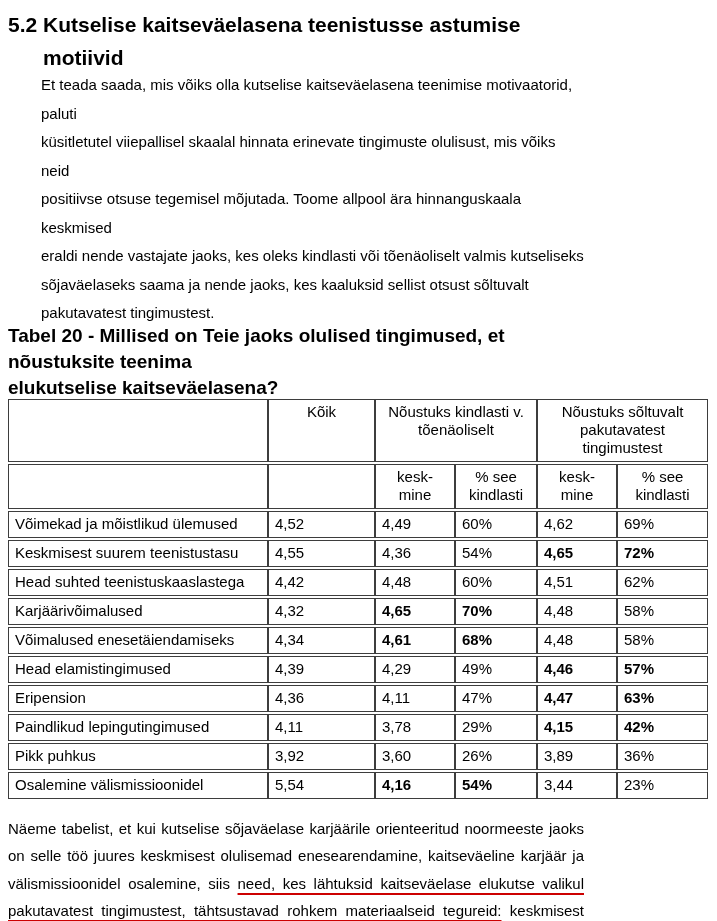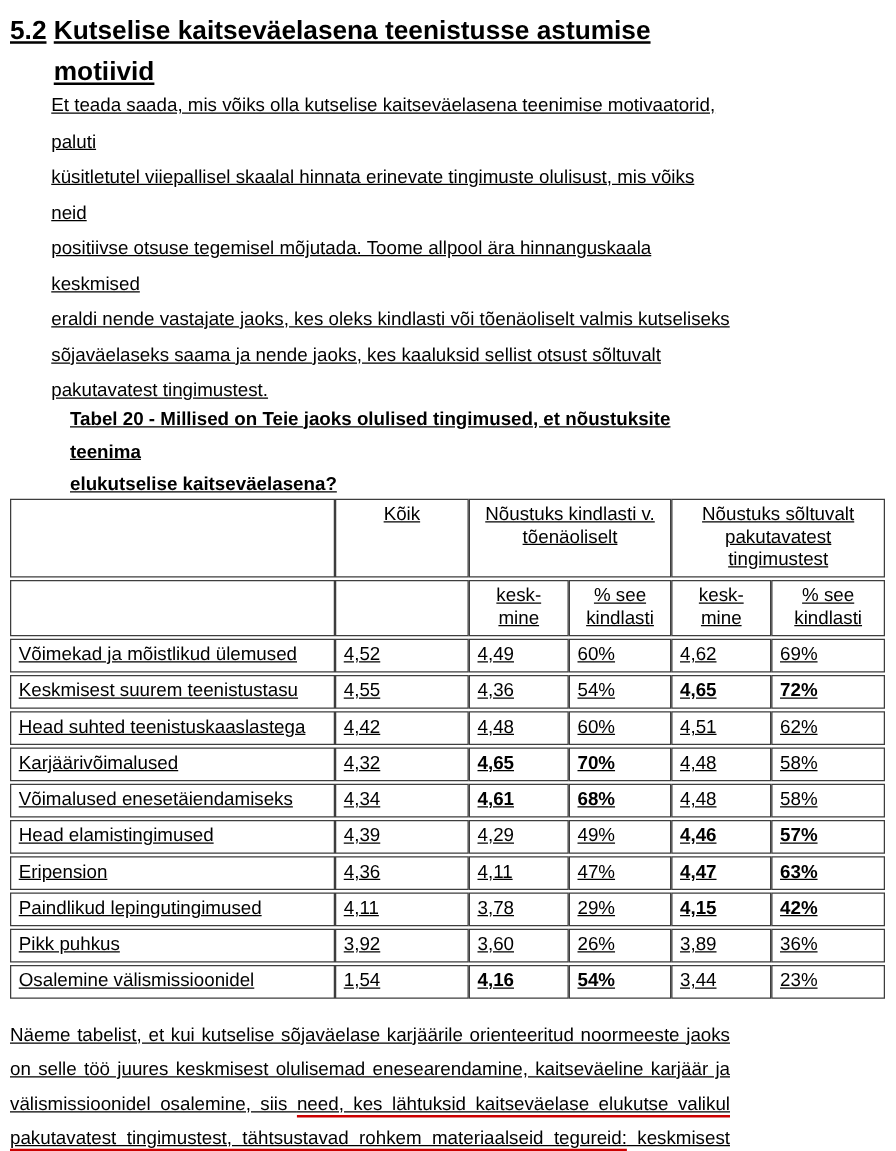--- a/index.html
+++ b/index.html
@@ -3,21 +3,21 @@
 <meta charset="utf-8">
 <style>
   * { box-sizing: border-box; margin: 0; padding: 0; }
   html, body {
     width: 717px; height: 921px;
     background: #ffffff;
     color: #000000;
     font-family: "Liberation Sans", "DejaVu Sans", sans-serif;
     overflow: hidden;
   }
-  .page { padding: 8px 9px 14px 8px; width: 593px; height: 921px; text-decoration: underline; }
+  .page { padding: 8px 9px 14px 8px; width: 593px; height: 921px; }
 
   .heading {
     display: flex;
     font-size: 21px;
     font-weight: bold;
     line-height: 33px;
   }
   .h-num { width: 35px; flex: none; }
   .h-title { white-space: pre-line; }
 
@@ -25,25 +25,24 @@
     margin-top: -3px;
     font-size: 15px;
     line-height: 28.5px;
     white-space: pre-line;
     text-align: left;
     margin-left: 33px;
   }
 
   .caption {
     margin-top: -5px;
-    font-size: 15px;
+    font-size: 19px;
     font-weight: bold;
     line-height: 26px;
     white-space: pre-line;
-    margin-left: 48px;
   }
 
   table.results {
     margin-top: -4px;
     width: 700px;
     table-layout: fixed;
     border-collapse: separate;
     border-spacing: 0 2px;
     font-size: 15px;
   }
@@ -195,21 +194,21 @@
         <tr>
           <td class="label">Pikk puhkus</td>
           <td class="num">3,92</td>
           <td class="num">3,60</td>
           <td class="num">26%</td>
           <td class="num">3,89</td>
           <td class="num">36%</td>
         </tr>
         <tr>
           <td class="label">Osalemine välismissioonidel</td>
-          <td class="num">1,54</td>
+          <td class="num">5,54</td>
           <td class="num b">4,16</td>
           <td class="num b">54%</td>
           <td class="num">3,44</td>
           <td class="num">23%</td>
         </tr>
       </tbody>
   </table>
 
   <p class="closing"><span>Näeme tabelist, et kui kutselise sõjaväelase karjäärile orienteeritud noormeeste jaoks
 on selle töö juures keskmisest olulisemad enesearendamine, kaitseväeline karjäär ja

